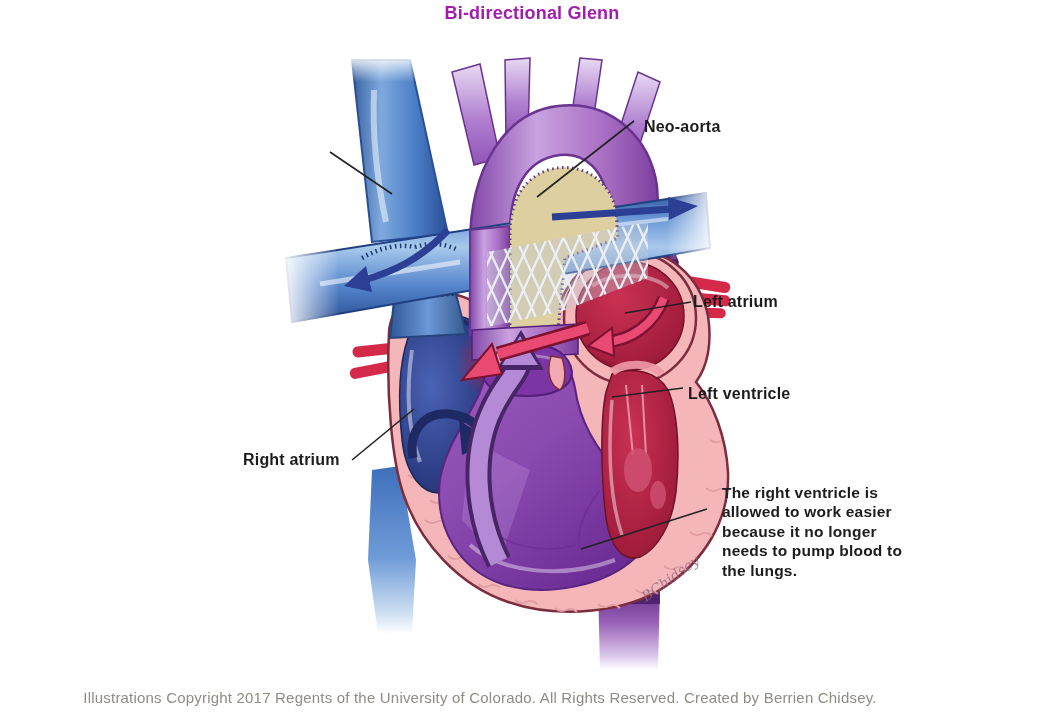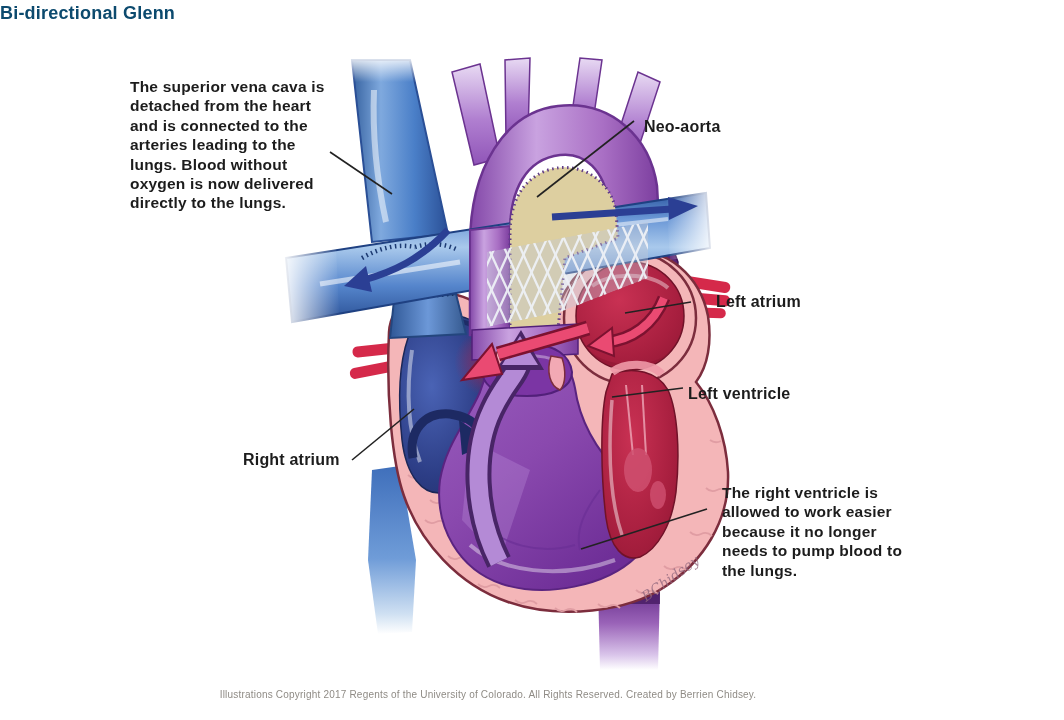--- a/index.html
+++ b/index.html
@@ -1,30 +1,30 @@
 <!DOCTYPE html>
 <html><head>
 <meta charset="utf-8">
 <style>
   html,body{margin:0;padding:0;}
   body{width:1064px;height:720px;background:#ffffff;position:relative;overflow:hidden;
        font-family:"Liberation Sans", sans-serif;}
   .stage{position:absolute;left:0;top:0;width:1064px;height:720px;}
   svg.art{position:absolute;left:0;top:0;}
   .txt{position:absolute;color:#1c1c1c;font-weight:600;letter-spacing:.2px;}
-  .title{left:0;top:3px;width:1064px;text-align:left;font-size:18px;font-weight:800;color:#0c4a6e;}
+  .title{left:0;top:3px;width:1064px;text-align:center;font-size:18px;font-weight:800;color:#a21caf;}
   .para{font-size:15.5px;line-height:19.4px;}
   .para-left{left:130px;top:77px;width:206px;}
   .para-right{left:722px;top:483px;width:184px;}
   .lbl{font-size:16px;line-height:17px;}
   .lbl-neo{left:644px;top:106px;margin-top:12px;}
-  .lbl-la{left:716px;top:293px;}
+  .lbl-la{left:693px;top:293px;}
   .lbl-lv{left:688px;top:385px;}
   .lbl-ra{left:243px;top:451px;}
-  .footer{left:16px;top:689px;width:944px;text-align:center;font-size:10px;font-weight:400;
+  .footer{left:8px;top:689px;width:944px;text-align:center;font-size:15px;font-weight:400;
           color:#8f8b85;letter-spacing:.2px;}
 </style>
 </head>
 <body>
 
 <div class="stage">
 
 <svg class="art" width="1064" height="720" viewBox="0 0 1064 720">
   <defs>
     <linearGradient id="gBlueV" x1="0" y1="0" x2="1" y2="0">
@@ -307,21 +307,20 @@
     <line x1="330" y1="152" x2="392" y2="194"></line>
     <line x1="634" y1="121" x2="537" y2="197"></line>
     <line x1="691" y1="302" x2="625" y2="313"></line>
     <line x1="683" y1="388" x2="612" y2="397"></line>
     <line x1="352" y1="460" x2="414" y2="409"></line>
     <line x1="707" y1="509" x2="581" y2="549"></line>
   </g>
 </svg>
 
 <div class="txt title">Bi-directional Glenn</div>
-<div class="txt para para-left">The superior vena cava is detached from the heart and is connected to the arteries leading to the lungs. Blood without oxygen is now delivered directly to the lungs.</div>
 <div class="txt lbl lbl-neo">Neo-aorta</div>
 <div class="txt lbl lbl-la">Left atrium</div>
 <div class="txt lbl lbl-lv">Left ventricle</div>
 <div class="txt lbl lbl-ra">Right atrium</div>
 <div class="txt para para-right">The right ventricle is allowed to work easier because it no longer needs to pump blood to the lungs.</div>
 <div class="txt footer">Illustrations Copyright 2017 Regents of the University of Colorado.  All Rights Reserved. Created by Berrien Chidsey.</div>
 
 </div>
 
 </body></html>

